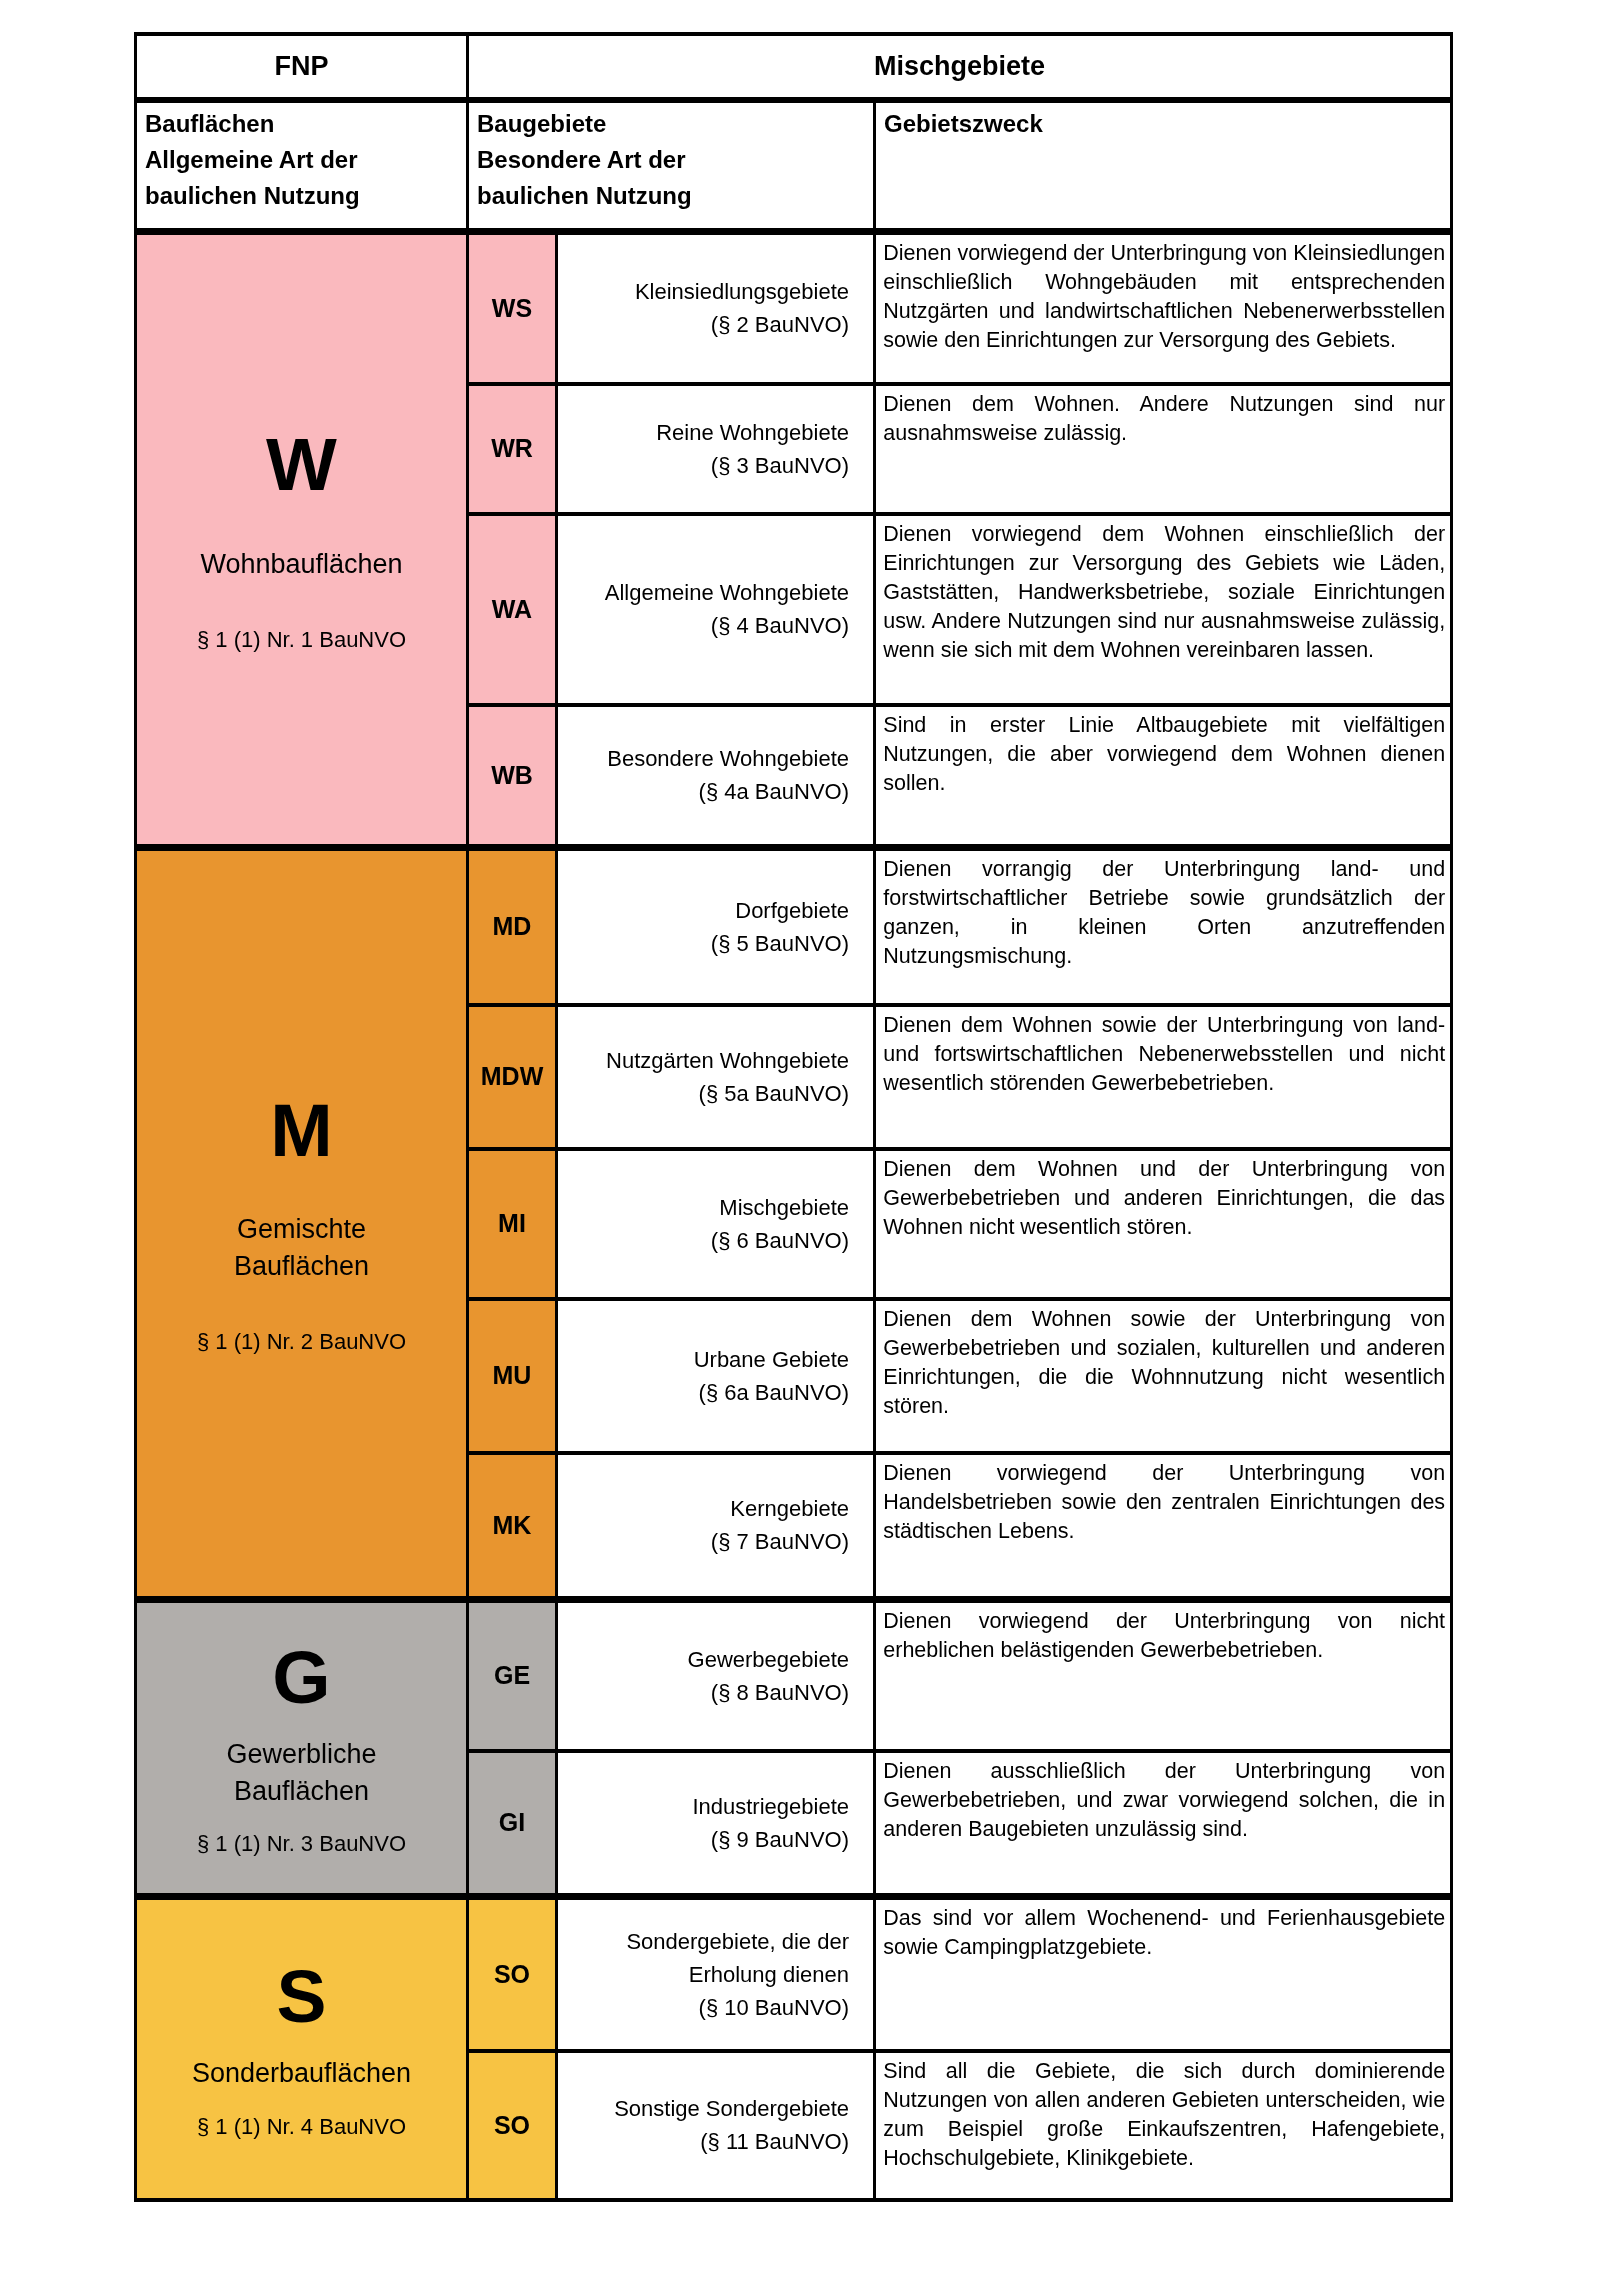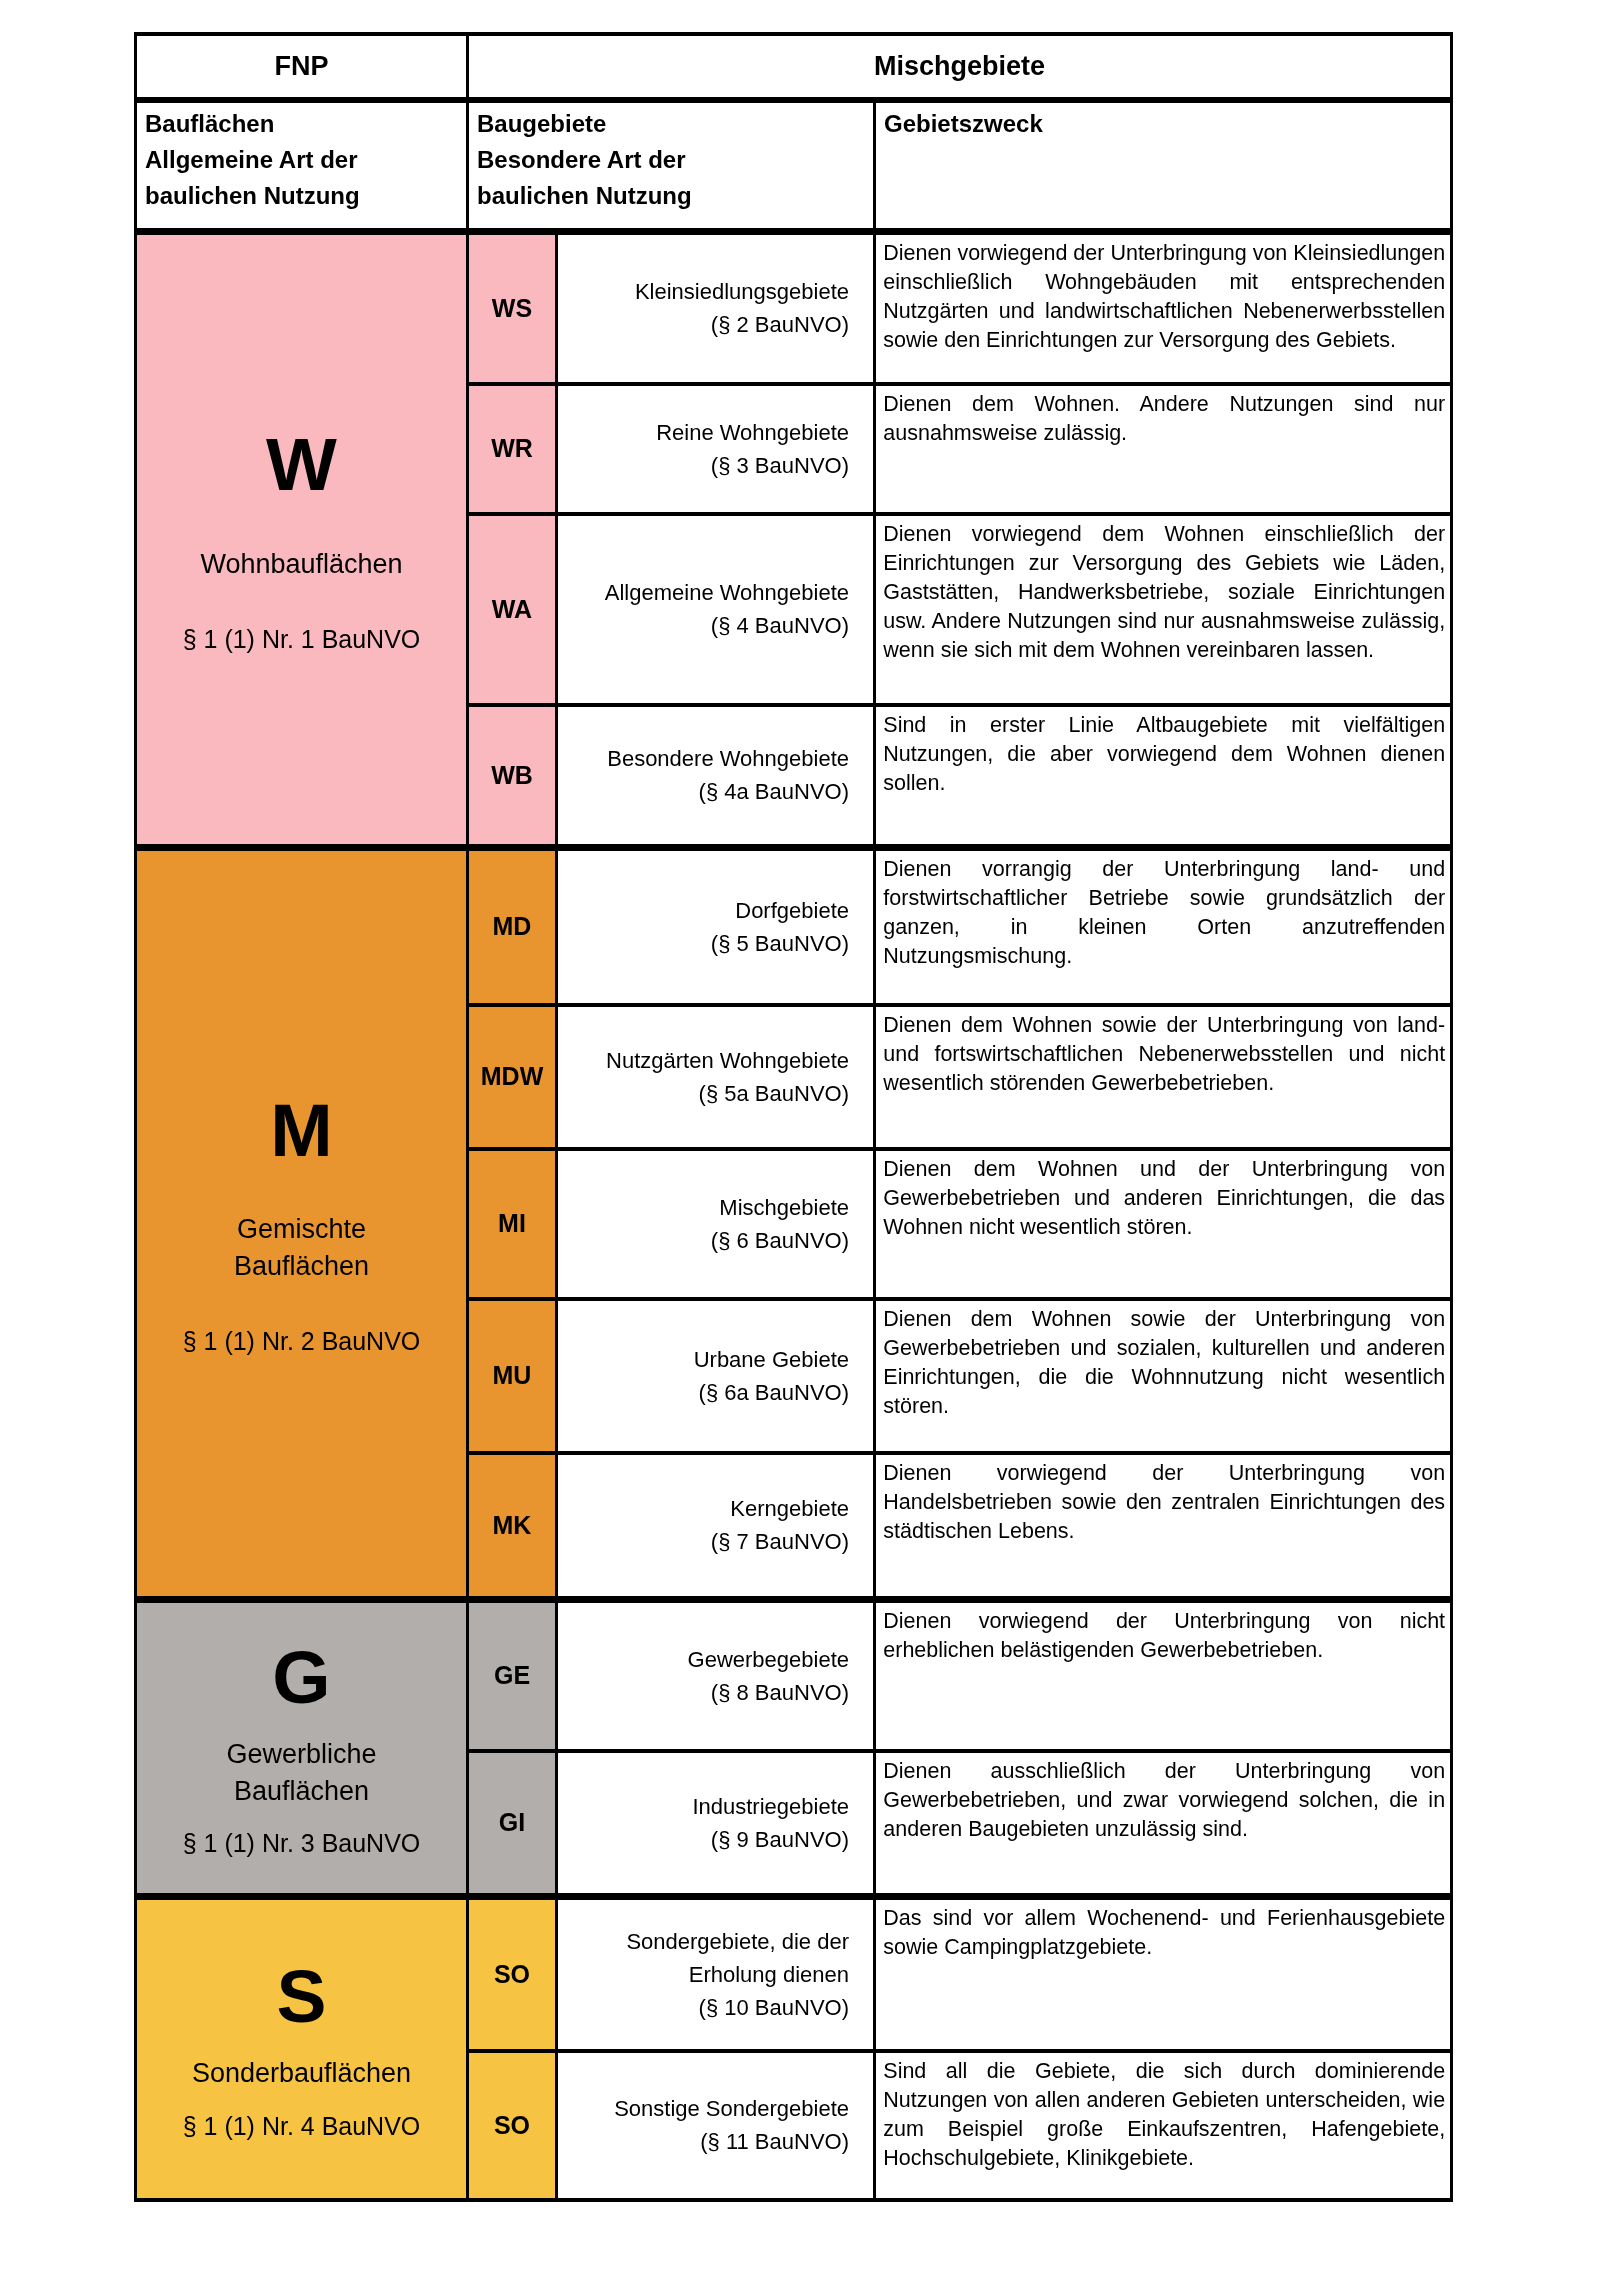--- a/index.html
+++ b/index.html
@@ -67,21 +67,21 @@
     font-size: 75px;
     font-weight: bold;
     line-height: 1.05;
   }
   .section-name {
     font-size: 27px;
     line-height: 37px;
     max-width: 227px;
   }
   .section-law {
-    font-size: 25px;
+    font-size: 22px;
     line-height: 29px;
   }
 
   
   td.code {
     vertical-align: middle;
     text-align: center;
     font-weight: bold;
     font-size: 25px;
   }

